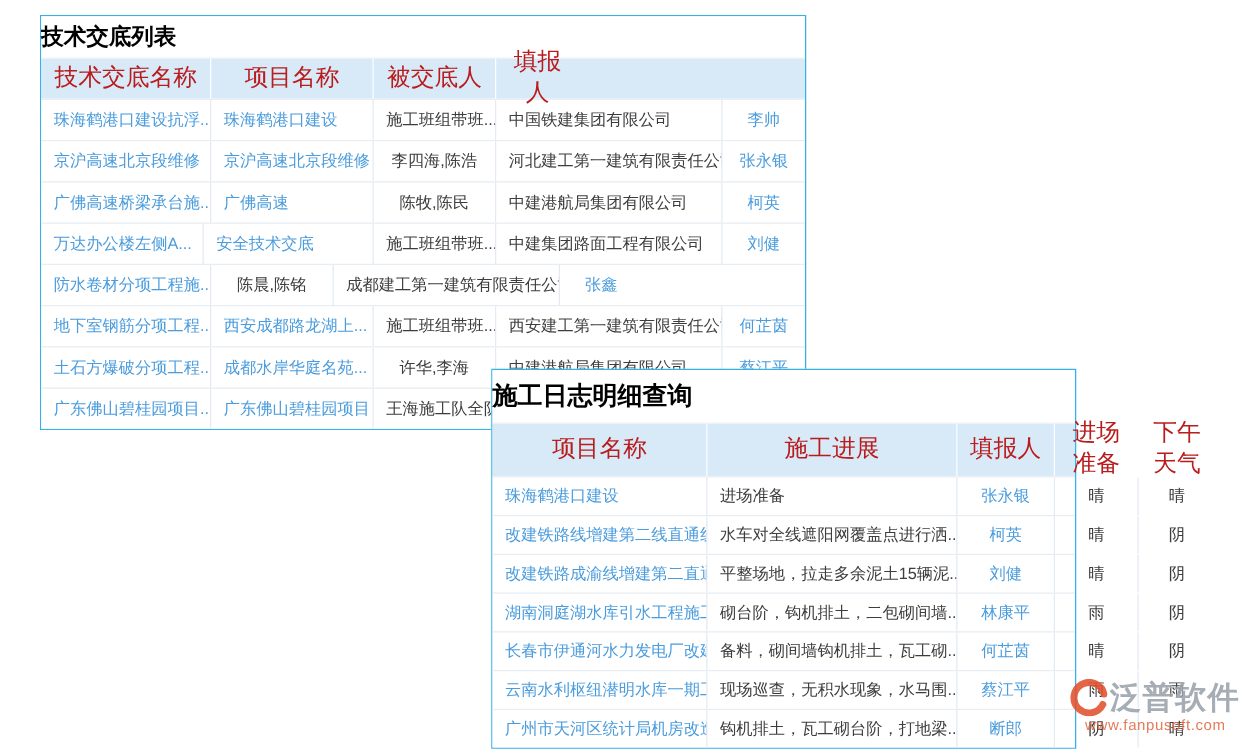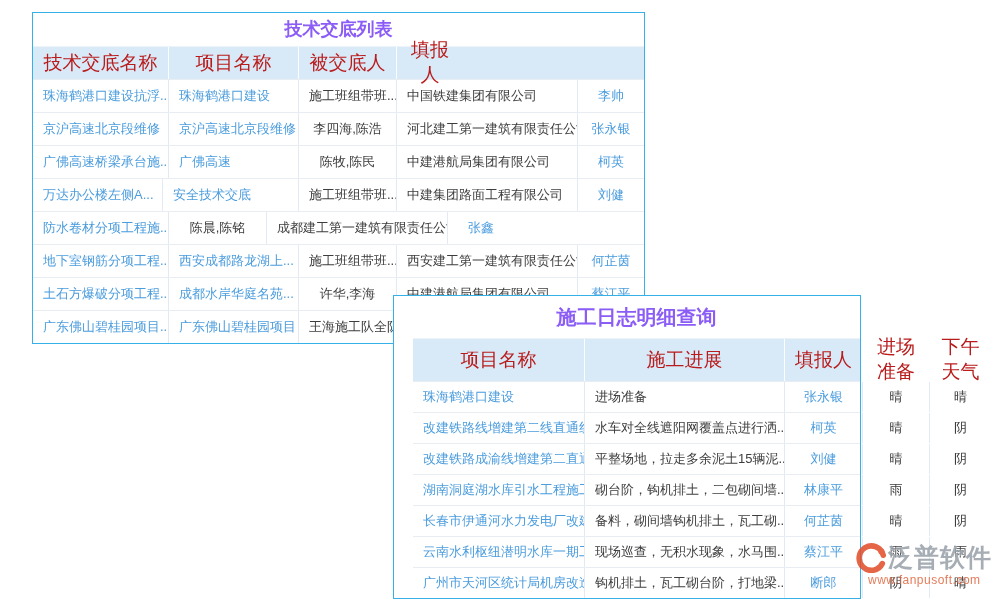--- a/index.html
+++ b/index.html
@@ -5,23 +5,23 @@
   html,body{margin:0;padding:0;}
   body{
     width:1000px;height:600px;position:relative;overflow:hidden;
     background:#ffffff;font-family:"Liberation Sans","DejaVu Sans",sans-serif;
   }
   .panel{
     position:absolute;background:#fff;border:1px solid var(--accent);
     box-sizing:border-box;
   }
   #t1{left:32px;top:12px;width:613px;z-index:1;}
-  #t2{left:393px;top:295px;width:468px;z-index:5;padding-left:19px;}
+  #t2{left:393px;top:295px;width:468px;z-index:5;}
   .panel-title{
-    text-align:center;font-weight:bold;color:#8b5cf6;
+    font-weight:bold;color:#000000;
     border-bottom:1px solid #eef3f7;background:#fff;
   }
   #t1 .panel-title{height:33px;line-height:33px;font-size:18px;}
   #t2 .panel-title{height:42px;line-height:42px;font-size:20px;}
   .thead{display:flex;background:var(--header-bg);}
   #t1 .thead{height:32px;}
   #t2 .thead{height:42px;}
   .th{
     flex:none;display:flex;align-items:center;justify-content:center;
     font-size:19px;color:#b91c1c;box-sizing:border-box;text-align:center;

